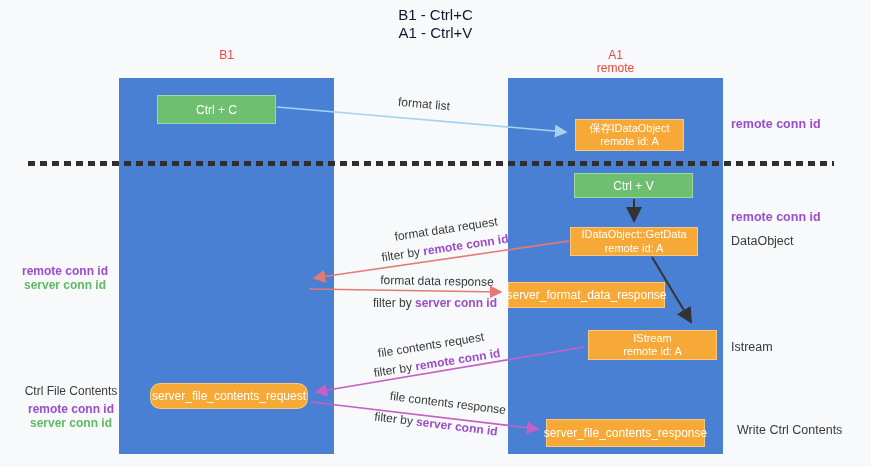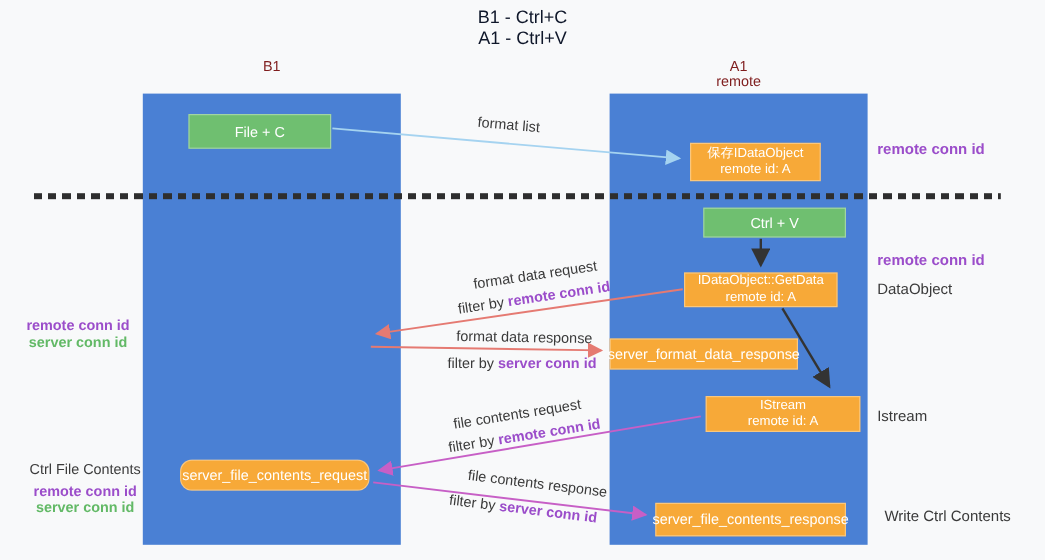--- a/index.html
+++ b/index.html
@@ -4,21 +4,21 @@
 <style>
   html,body{margin:0;padding:0;background:#eee;}
   .stage{
     position:relative;width:871px;height:467px;background:#f8f9fa;
     font-family:"Liberation Sans","DejaVu Sans",sans-serif;
     color:#3a3a3a;overflow:hidden;
   }
   .abs{position:absolute;}
   .title{width:100%;text-align:center;font-size:15px;line-height:18px;color:#0f172a;}
   .lane{background:#4a80d4;}
-  .lane-header{text-align:center;font-size:12px;line-height:13px;color:#7f1d1d;}
+  .lane-header{text-align:center;font-size:12px;line-height:13px;color:#ef4444;}
   .node{
     display:flex;flex-direction:column;align-items:center;justify-content:center;
     color:#fff;text-align:center;border:1px solid rgba(255,255,255,.35);
     box-sizing:border-box;
   }
   .node--green{background:#6fbf70;font-size:12px;}
   .node--orange{background:#f7a938;font-size:12px;}
   .node--two{font-size:11px;line-height:13.5px;}
   .edge-label{
     white-space:nowrap;font-size:12px;color:#3a3a3a;
@@ -52,29 +52,29 @@
     <div>A1</div>
     <div>remote</div>
   </div>
 
   <div class="abs lane" style="left:119px;top:78px;width:215px;height:376px;"></div>
   <div class="abs lane" style="left:508px;top:78px;width:215px;height:376px;"></div>
 
   <div class="abs dashes" style="left:28px;top:161px;width:806px;"></div>
 
   <div class="abs node node--green" style="left:157px;top:95px;width:119px;height:29px;">
-    <span>File + C</span>
+    <span>Ctrl + C</span>
   </div>
 
   <div class="abs node node--orange node--two" style="left:575px;top:119px;width:109px;height:32px;">
     <span>保存IDataObject</span>
     <span>remote id: A</span>
   </div>
 
-  <div class="abs node node--green" style="left:574px;top:173px;width:119px;height:25px;margin-left:12px;">
+  <div class="abs node node--green" style="left:574px;top:173px;width:119px;height:25px;">
     <span>Ctrl + V</span>
   </div>
 
   <div class="abs node node--orange node--two" style="left:570px;top:227px;width:128px;height:29px;">
     <span>IDataObject::GetData</span>
     <span>remote id: A</span>
   </div>
 
 
   <div class="abs node node--orange" style="left:508px;top:282px;width:157px;height:26px;">

